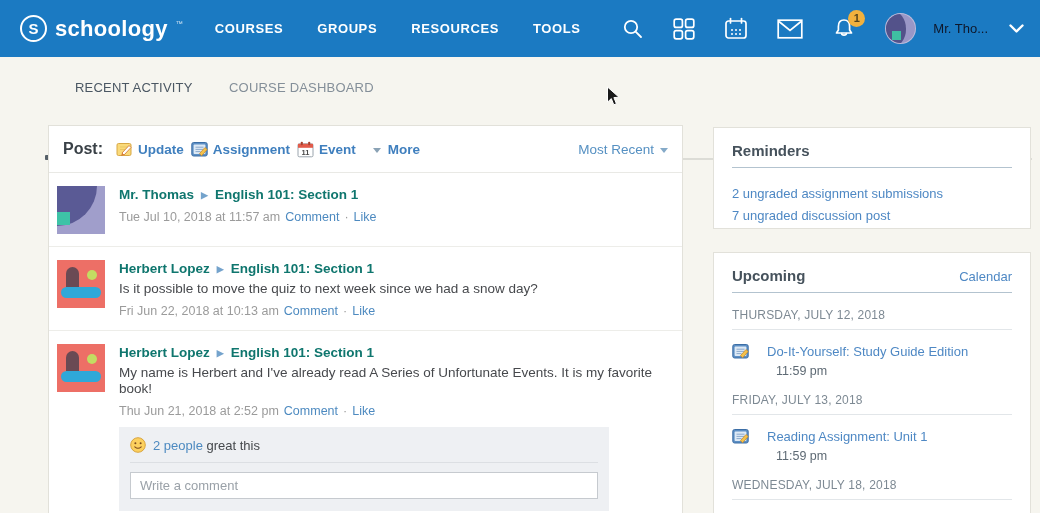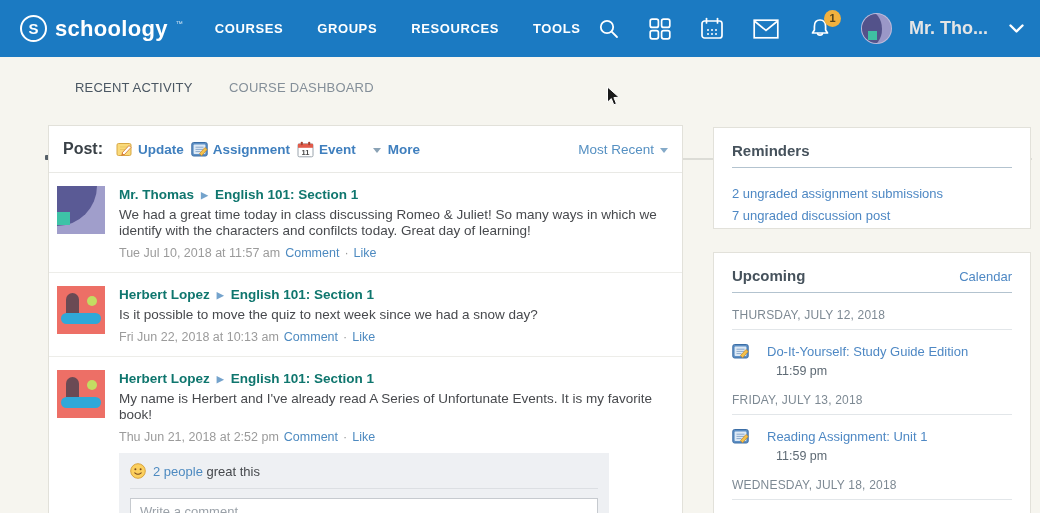--- a/index.html
+++ b/index.html
@@ -33,21 +33,21 @@
   .nav-ico { display:block; }
   .bell-wrap { position:relative; }
   .badge {
     position:absolute; top:-7px; right:-9px; width:17px; height:17px;
     background:#f1b13e; border-radius:50%; color:#54431c;
     font-size:11px; font-weight:bold; display:flex; align-items:center; justify-content:center;
   }
   .nav-avatar { width:31px; height:31px; border-radius:50%; background:#9a97c7; position:relative; overflow:hidden; border:1px solid rgba(255,255,255,.35); }
   .nav-avatar .dk { position:absolute; left:-7px; top:-3px; width:27px; height:36px; background:#53528a; border-radius:50%; }
   .nav-avatar .tl { position:absolute; left:6px; bottom:3px; width:9px; height:9px; background:#3fbfa2; }
-  .nav-user { color:#e5e5e5; font-size:18px; font-weight:bold; margin-left:-12px; }
+  .nav-user { color:#0f172a; font-size:13px; font-weight:normal; margin-left:-12px; }
   .nav-chevron { margin-left:-8px; }
 
   
   .tabbar { position:absolute; top:57px; left:0; width:1040px; height:52px; }
   .tab { position:absolute; top:23px; font-size:13px; letter-spacing:.2px; cursor:pointer; }
   .tab-active { left:75px; color:#4b5763; }
   .tab-idle { left:229px; color:#848f99; }
   .tab-track { position:absolute; left:45px; top:101px; width:987px; height:2px; background:#dcdcd6; }
   .tab-bar { position:absolute; left:45px; top:98px; width:157px; height:5px; background:#566069; border-radius:1px; }
 
@@ -229,21 +229,20 @@
     <div class="avatar av-thomas">
       <div class="q"></div>
       <div class="t"></div>
     </div>
     <div class="post-content">
       <div class="post-head">
         <a>Mr. Thomas</a>
         <span class="crumb-arrow">▶</span>
         <a>English 101: Section 1</a>
       </div>
-      <div class="post-body">We had a great time today in class discussing Romeo &amp; Juliet! So many ways in which we identify with the characters and confilcts today. Great day of learning!</div>
       <div class="post-meta">
         <span>Tue Jul 10, 2018 at 11:57 am</span>
         <a>Comment</a>
         <span class="meta-dot">·</span>
         <a>Like</a>
       </div>
     </div>
   </div>
 
   <div class="post">

